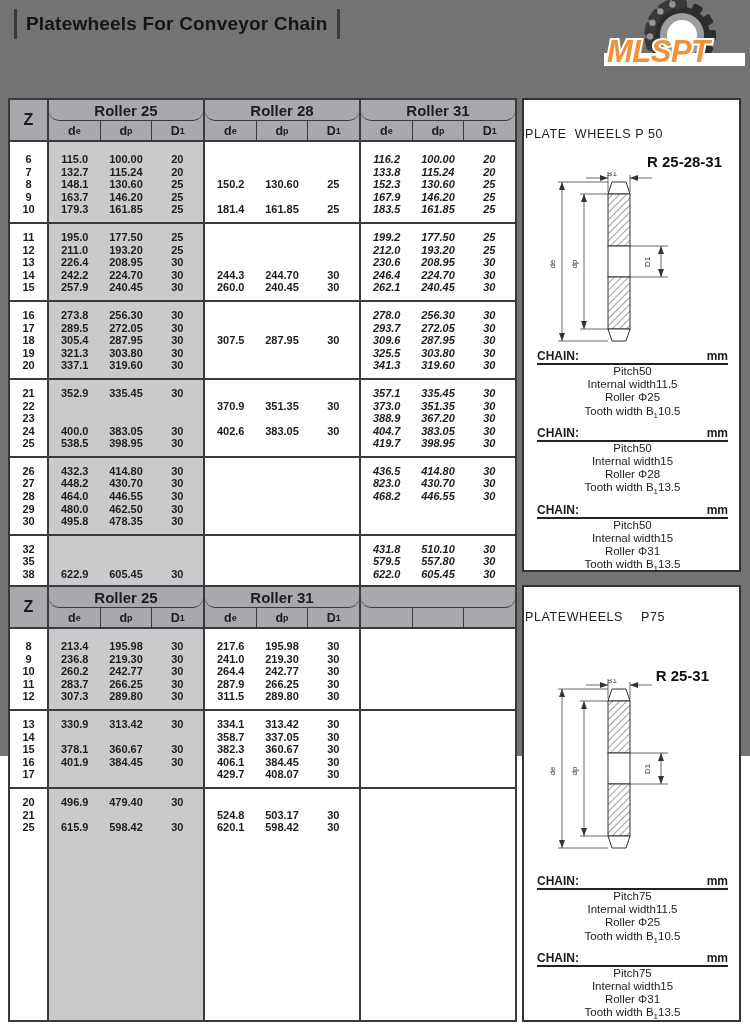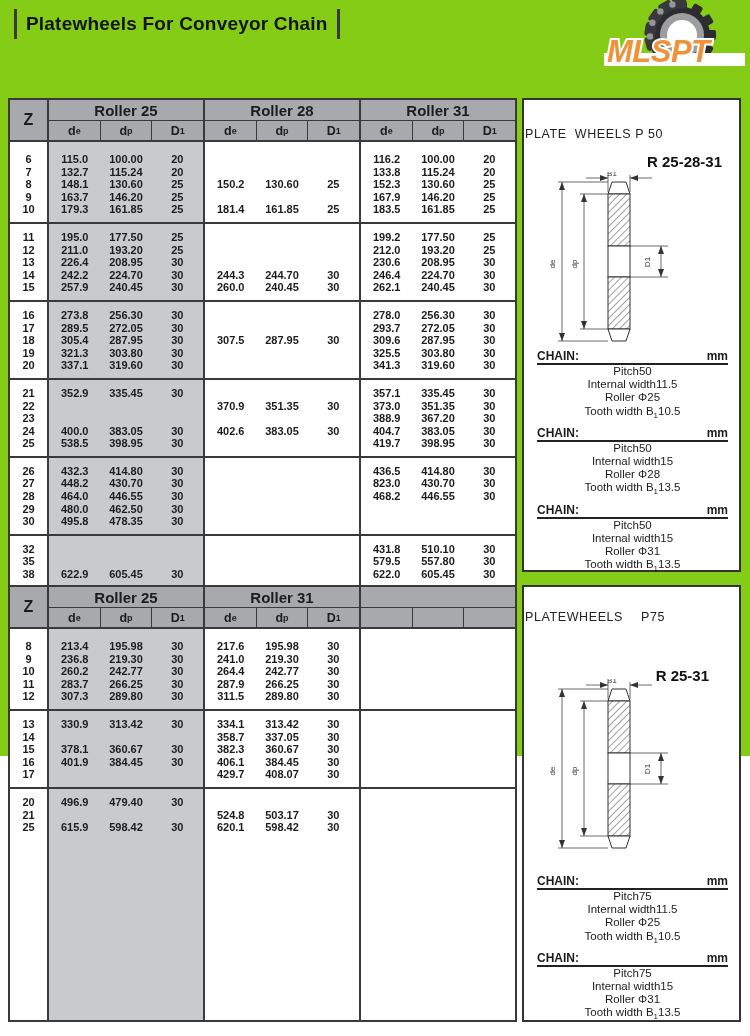--- a/index.html
+++ b/index.html
@@ -7,53 +7,53 @@
     --hdr:#a7a9ac;
     --shade:#c9cacc;
     --ink:#1c1c1e;
   }
   *{box-sizing:border-box;margin:0;padding:0;}
   body{
     width:750px;height:1036px;background:#fff;
     font-family:"Liberation Sans","DejaVu Sans",sans-serif;color:var(--ink);
     position:relative;overflow:hidden;
   }
-  .page{position:relative;width:750px;height:756px;background:#84cc16;}
+  .page{position:relative;width:750px;height:756px;background:#737373;}
 
   
   .title-block{position:absolute;left:14px;top:9px;display:flex;align-items:center;gap:9px;}
   .title-bar{width:3px;height:30px;background:#3a3a3c;}
   h1.page-title{font-size:19px;font-weight:bold;color:#141414;letter-spacing:.2px;}
   .logo{position:absolute;left:604px;top:0;}
 
   
   .dtable{position:absolute;left:8px;width:509px;border:2px solid var(--line);background:#fff;
           display:flex;flex-direction:column;}
   #table1{top:98px;}
   #table2{top:585px;height:437px;}
   #table2 .t-group:last-child{flex:1;}
 
   .t-header{display:flex;height:42px;background:var(--hdr);border-bottom:2px solid var(--line);flex:none;}
   .h-z{width:39px;display:flex;align-items:center;justify-content:center;
        font-weight:bold;font-size:16px;border-right:2px solid var(--line);}
   .h-group{flex:1;display:flex;flex-direction:column;border-right:2px solid var(--line);}
   .h-group:last-child{border-right:none;}
   .h-group-label{height:21px;line-height:21px;text-align:center;font-weight:bold;font-size:15px;
-                 border-bottom:1px solid var(--line);}
+                 border-bottom:1px solid var(--line);border-radius:10px;}
   .h-subrow{display:flex;flex:1;}
   .h-sub{flex:1;display:flex;align-items:center;justify-content:center;font-weight:bold;font-size:12.5px;
          border-right:1px solid var(--line);}
   .h-sub:last-child{border-right:none;}
   .h-sub sub{font-size:9px;}
 
   .t-group{display:flex;}
   .t-group + .t-group{border-top:2px solid var(--line);}
   .col-z{width:39px;border-right:2px solid var(--line);padding:7px 0 6px;}
   .col-roller{flex:1;border-right:2px solid var(--line);padding:7px 0 6px;}
-  .col-roller:last-child{border-right:none;}
+  .col-roller:last-child{border-right:none;font-style:italic;}
   .col-roller.shaded{background:var(--shade);}
   .dtable > .t-group:nth-child(2) .col-z,
   .dtable > .t-group:nth-child(2) .col-roller{padding-top:11px;}
   .z-cell{height:12.6px;line-height:12.6px;text-align:center;font-weight:bold;font-size:11px;}
   .t-row{display:flex;height:12.6px;line-height:12.6px;}
   .t-cell{flex:1;text-align:center;font-weight:bold;font-size:11px;white-space:nowrap;}
 
   
   .panel{position:absolute;left:522px;width:219px;background:#fff;border:2px solid #333;}
   #panel1{top:98px;height:474px;}

